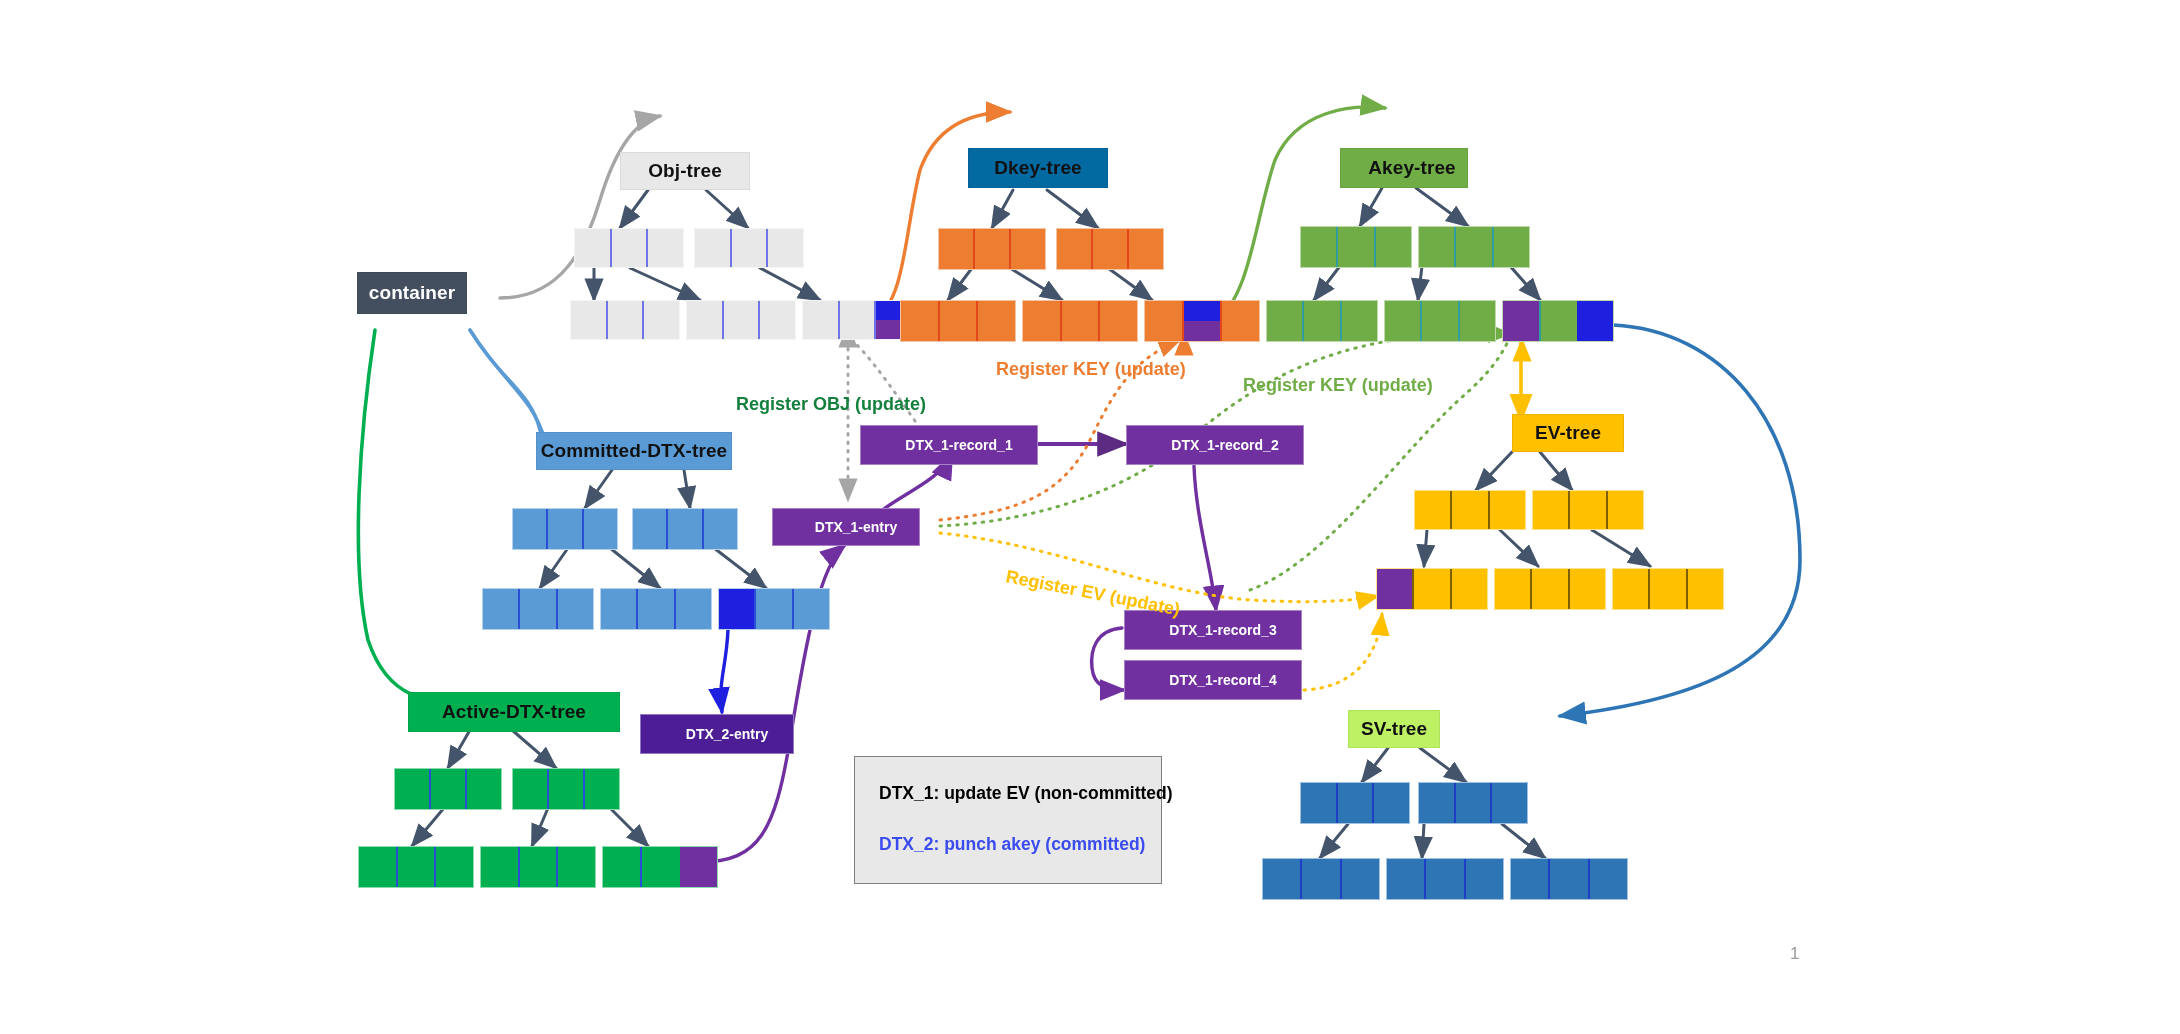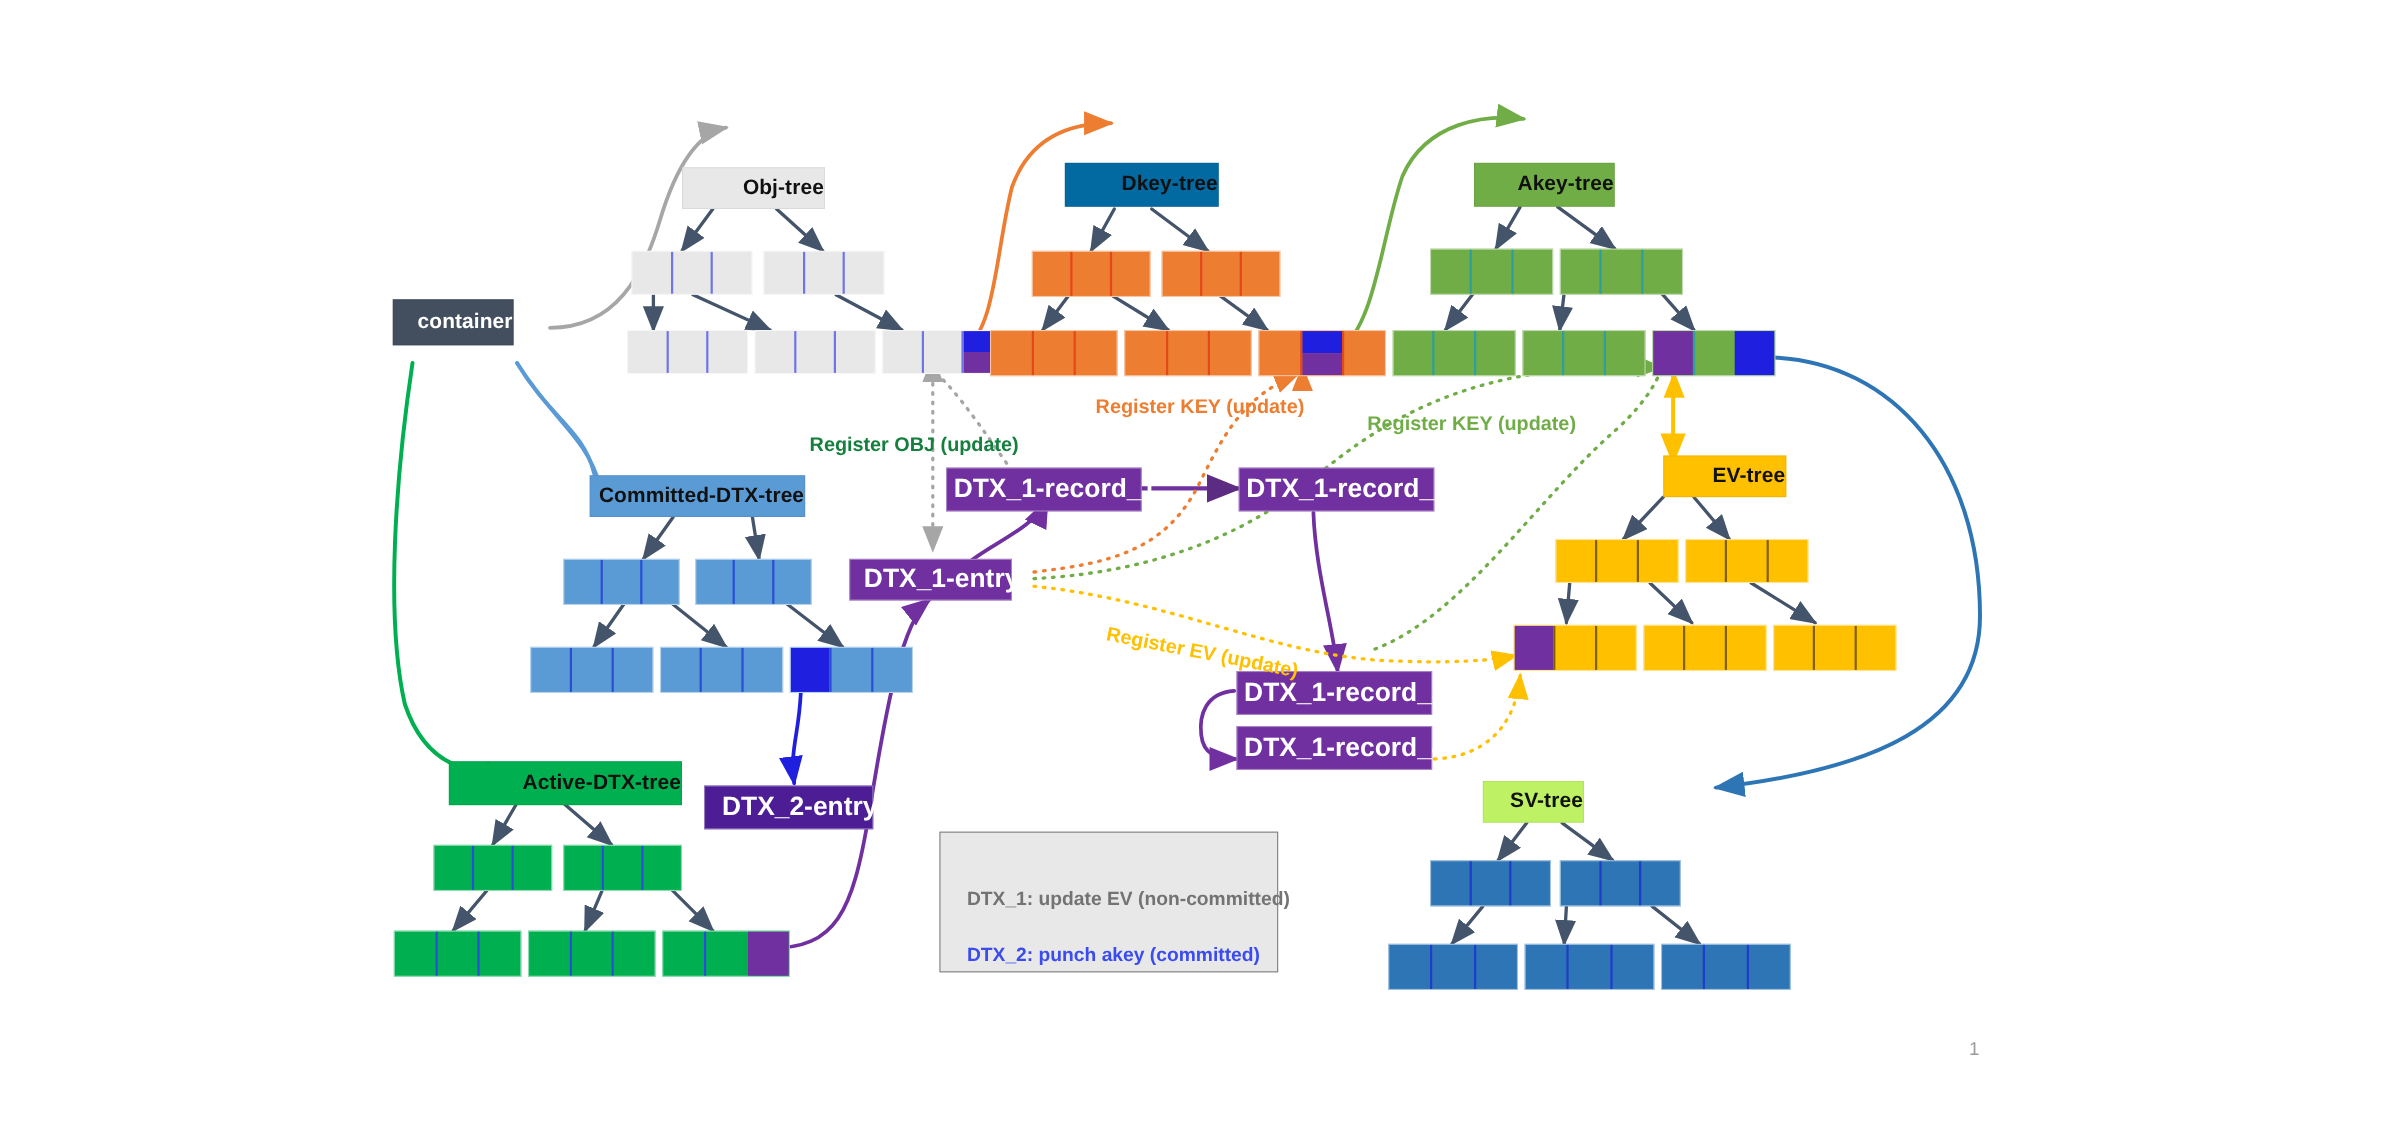--- a/index.html
+++ b/index.html
@@ -10,39 +10,39 @@
   }
   #stage{position:absolute;left:0;top:0;width:2180px;height:1034px;background:#fff;}
 
   svg.edges{position:absolute;left:0;top:0;width:2180px;height:1034px;pointer-events:none;}
 
   
   .node{position:absolute;box-sizing:border-box;}
 
   
   .rootbox{
-    display:flex;align-items:center;justify-content:flex-end;
+    display:flex;align-items:center;justify-content:center;
     font-weight:bold;font-size:19px;letter-spacing:.1px;
     color:#111;border:1px solid rgba(0,0,0,.06);
     white-space:nowrap;
   }
   .rootbox.dark{color:#fff;}
 
   
   .cells{display:flex;flex-direction:row;border:1px solid rgba(255,255,255,.55);box-sizing:border-box;}
   .cells .cell{flex:1 1 0;height:100%;box-sizing:border-box;}
   .cells .cell + .cell{border-left:2px solid var(--div);}
   
   .cell.split{display:flex;flex-direction:column;padding:0;border-left-color:transparent;}
   .cell.split .half{flex:1 1 0;width:100%;}
 
   
   .dtxbox{
     display:flex;align-items:center;justify-content:center;
-    color:#fff;font-weight:bold;font-size:24px;white-space:nowrap;
+    color:#fff;font-weight:bold;font-size:14px;white-space:nowrap;
     border:1px solid rgba(255,255,255,.4);
     padding-left:20px;
   }
 
   
   .flabel{position:absolute;font-weight:bold;font-size:18px;white-space:nowrap;}
   .flabel.rot{transform:rotate(11deg);transform-origin:left center;}
 
   
   .legend{
@@ -442,21 +442,21 @@
 
   <div class="flabel" style="left:1243px;top:375px;color:#70ad47;">
     <span>Register KEY (update)</span>
   </div>
 
   <div class="flabel rot" style="left:1006px;top:566px;color:#ffc000;">
     <span>Register EV (update)</span>
   </div>
 
   <div class="legend" style="left:854px;top:756px;width:308px;height:128px;">
-    <div class="lrow" style="color:#737373;margin-top:24px;">
+    <div class="lrow" style="color:#000000;">
       <span>DTX_1: update EV (non-committed)</span>
     </div>
     <div class="lrow" style="color:#3a4bf0;">
       <span>DTX_2: punch akey (committed)</span>
     </div>
   </div>
 
   <div class="pagenum" style="left:1790px;top:944px;">
     <span>1</span>
   </div>

